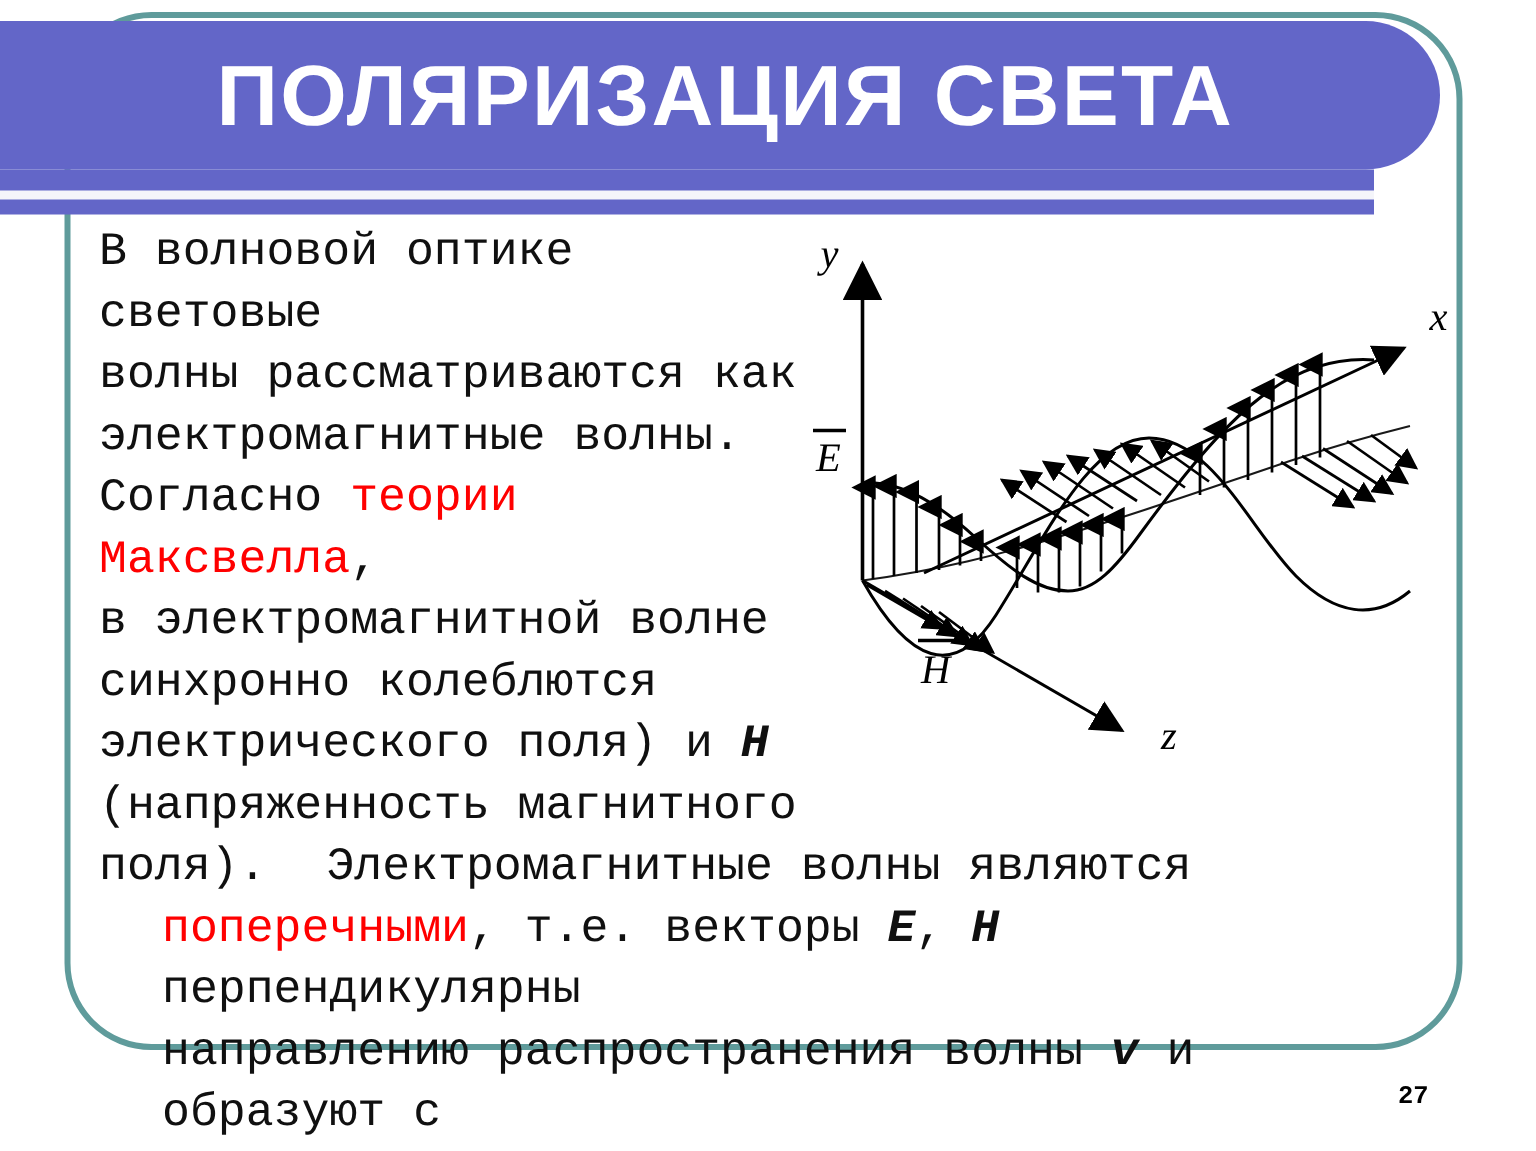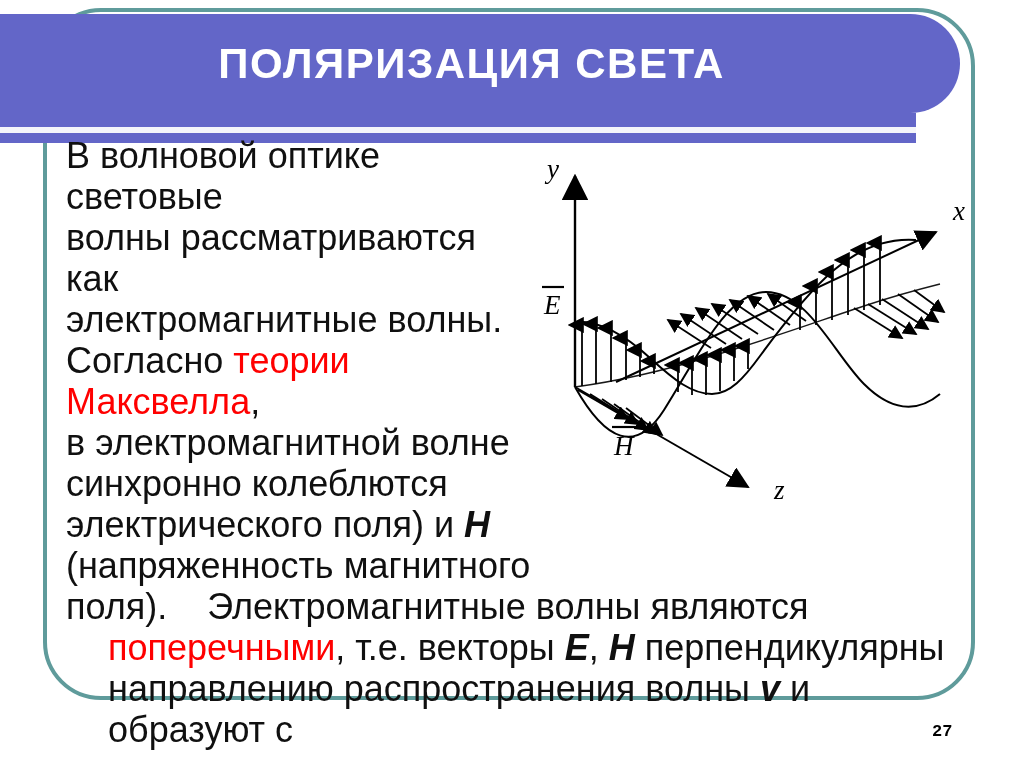--- a/index.html
+++ b/index.html
@@ -30,38 +30,38 @@
   }
   .banner-lower{
     position:absolute;left:0;top:113px;width:916px;height:30px;
     background:#6366c8;
   }
   .banner-white-line{
     position:absolute;left:0;top:127px;width:916px;height:6px;
     background:#f4f5fa;
   }
   .title-text{
-    position:absolute;left:4px;top:14px;width:935px;height:99px;
+    position:absolute;left:16px;top:14px;width:935px;height:99px;
     display:flex;align-items:center;justify-content:center;
     color:#ffffff;
     font-family:"Liberation Sans", sans-serif;
     font-weight:bold;
-    font-size:42px;
+    font-size:57px;
     letter-spacing:1.5px;
     white-space:nowrap;
   }
 
   
   .body-text{
     position:absolute;
-    left:66px;top:135px;width:880px;
+    left:66px;top:148px;width:880px;
     color:#101010;
-    font-size:36px;
+    font-size:31px;
     line-height:41px;
-    font-family:Liberation Sans, sans-serif;
+    font-family:Liberation Mono, monospace;
   }
   .col-left{
     width:470px;
   }
   .red{color:#ff0000;}
   .vec{font-weight:bold;font-style:italic;}
   .p-tail{
     margin-top:0;
     width:880px;
   }

